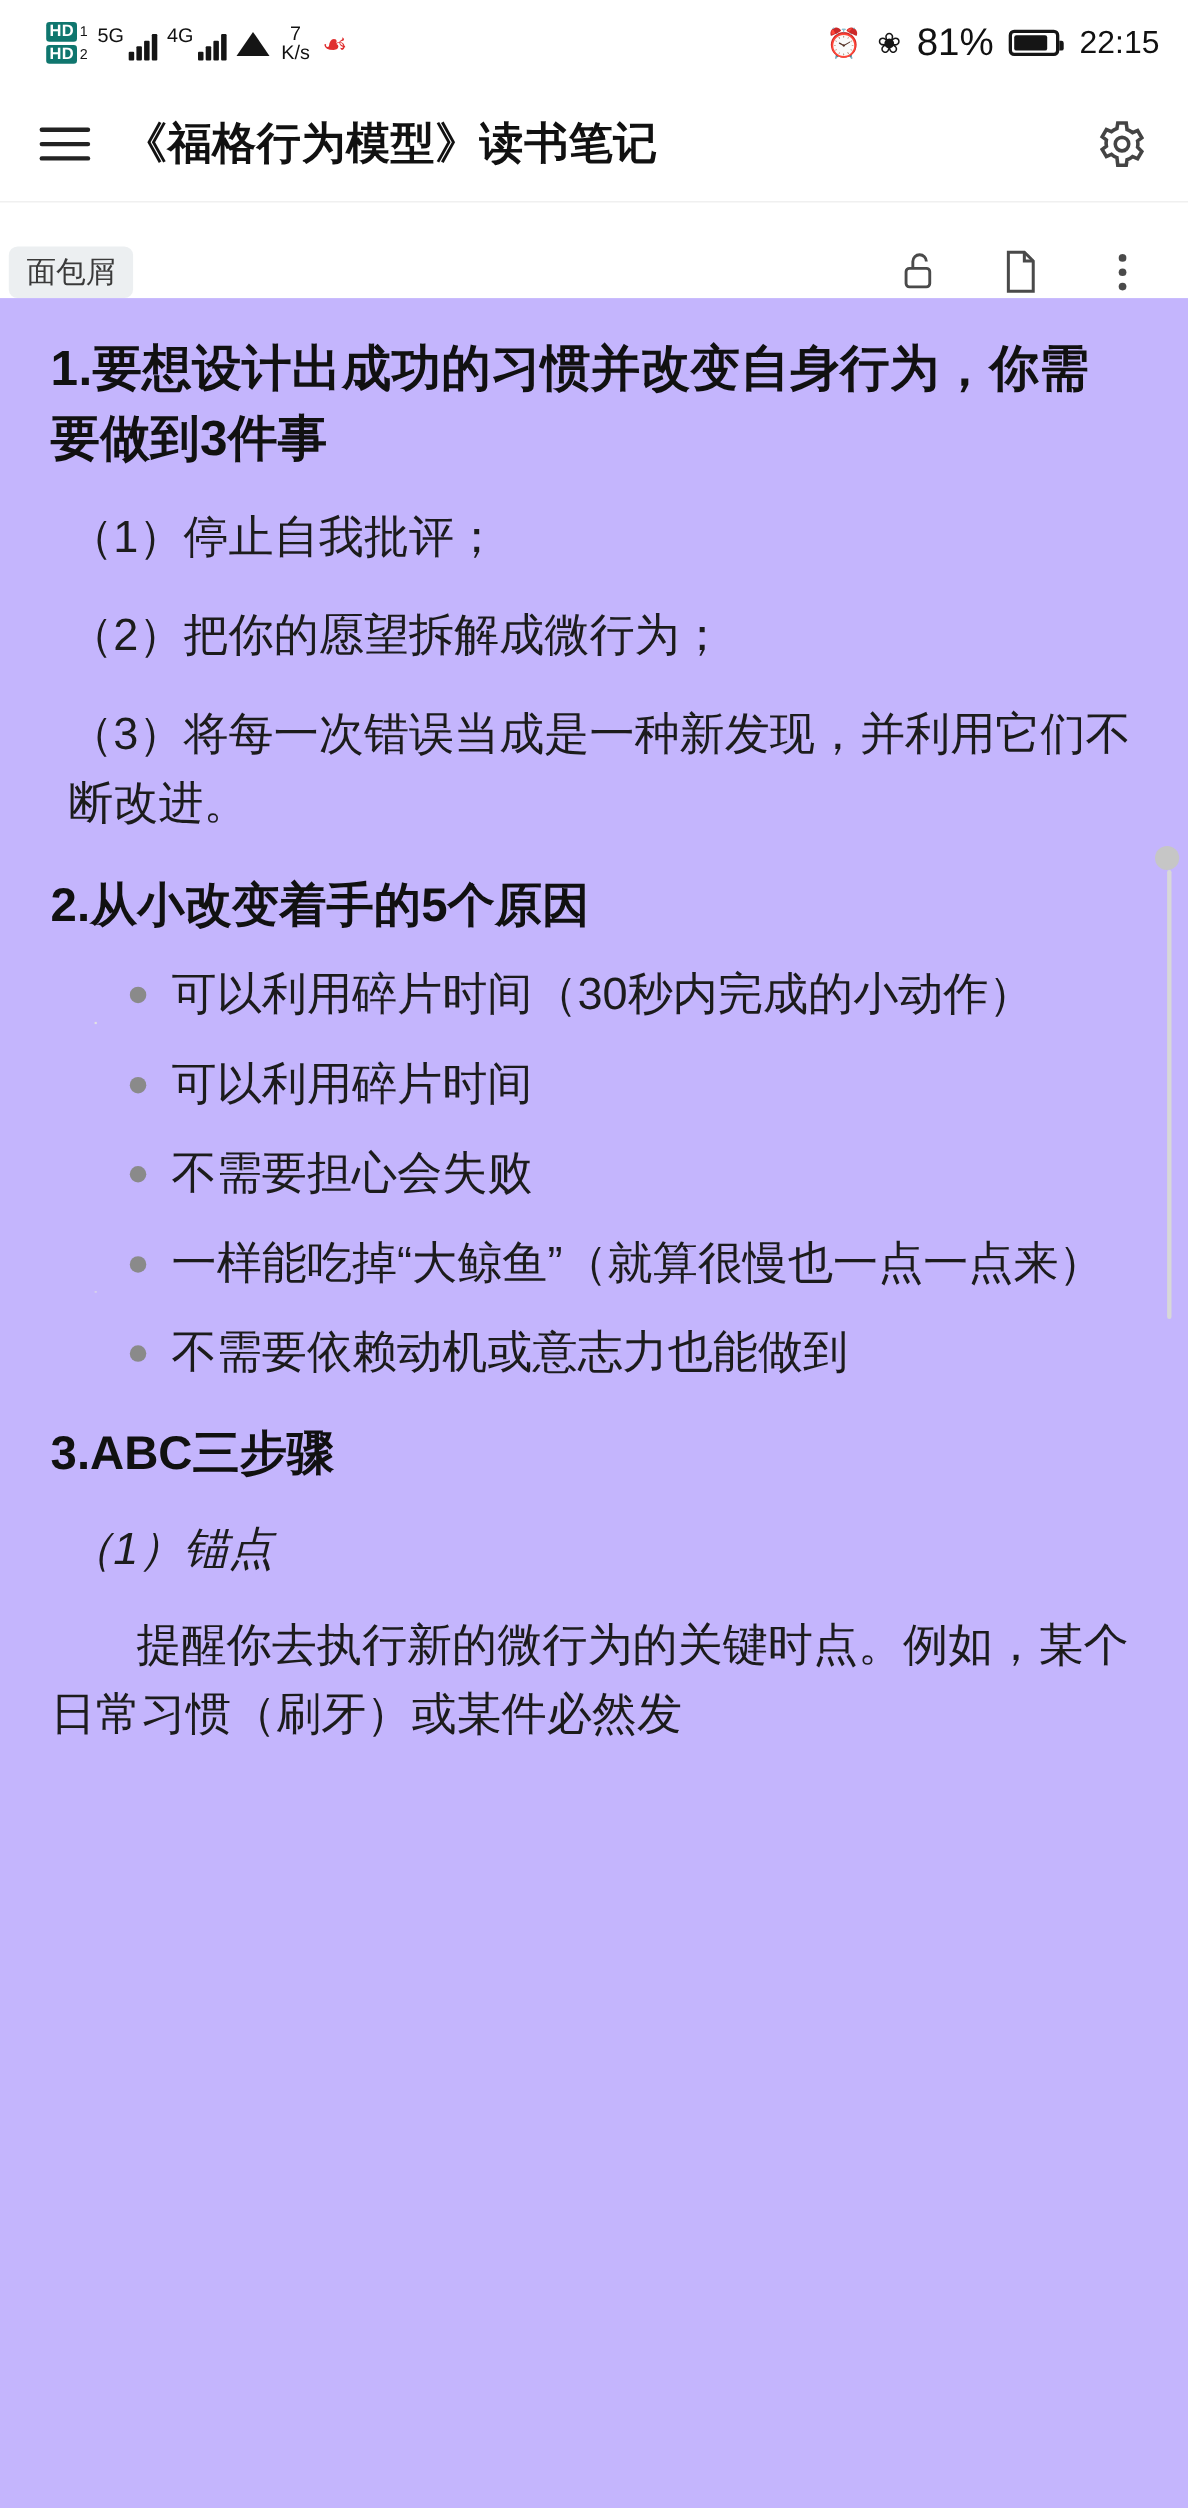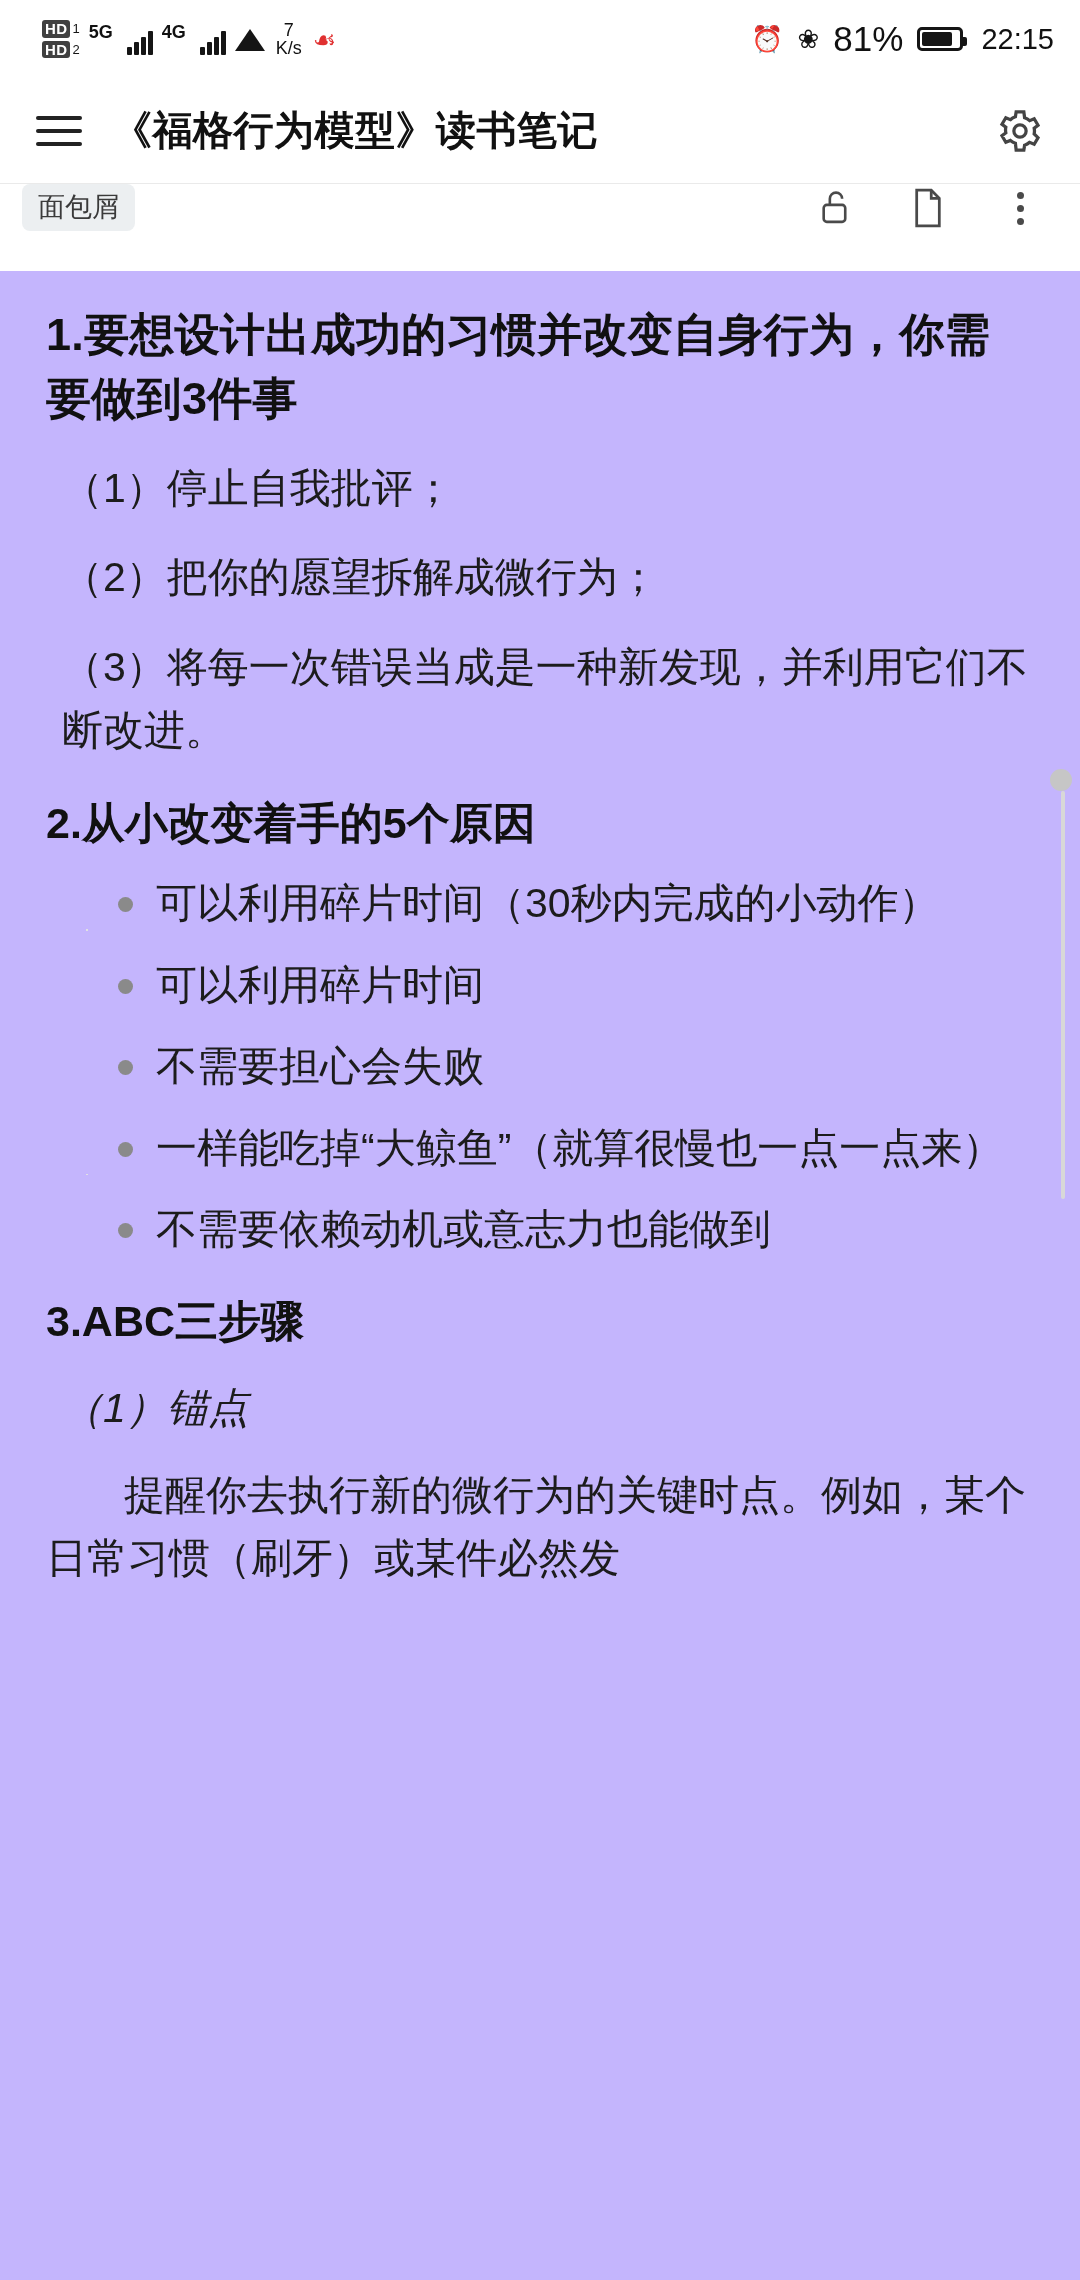--- a/index.html
+++ b/index.html
@@ -31,30 +31,30 @@
     background: #ffffff;
   }
   .sb-left { display: flex; align-items: center; gap: 9px; }
   .sb-right { margin-left: auto; display: flex; align-items: center; gap: 14px; }
 
   .hd-stack { display: flex; flex-direction: column; gap: 3px; }
   .hd-badge {
     display: flex; align-items: center; gap: 2px;
   }
   .hd-box {
-    background: #404040; color: #fff;
+    background: #0f766e; color: #fff;
     font-size: 15px; font-weight: bold;
     border-radius: 3px;
     padding: 1px 3px;
     line-height: 1.05;
     letter-spacing: .4px;
   }
   .hd-sub { font-size: 13px; color: #151515; }
 
-  .net-group { display: flex; align-items: flex-end; gap: 14px; font-weight: bold; }
+  .net-group { display: flex; align-items: flex-end; gap: 4px; }
   .net-label { font-size: 18px; line-height: 1; margin-bottom: 14px; }
   .bars { display: flex; align-items: flex-end; gap: 2px; height: 26px; }
   .bars i { display: block; width: 5px; background: #151515; border-radius: 1px; }
   .bars i:nth-child(1){ height: 8px; }
   .bars i:nth-child(2){ height: 13px; }
   .bars i:nth-child(3){ height: 18px; }
   .bars i:nth-child(4){ height: 24px; }
   .bars.dim i { background: #151515; }
 
   .wifi { width: 30px; height: 24px; position: relative; }
@@ -114,22 +114,22 @@
     margin-left: auto;
     width: 56px; height: 56px;
     display: flex; align-items: center; justify-content: center;
     color: #3c3c3c;
     cursor: pointer;
   }
 
   
   .toolbar {
     height: 88px; flex: 0 0 88px;
-    display: flex; align-items: flex-start;
-    padding: 0 36px 0 22px;
+    display: flex; align-items: flex-end;
+    padding: 0 36px 0 8px;
     border-top: 1px solid #eaeaea;
     background: #fff;
   }
   .crumb {
     background: #eceff1;
     color: #3a3a3a;
     font-size: 27px;
     border-radius: 8px;
     padding: 10px 16px;
     line-height: 1;

